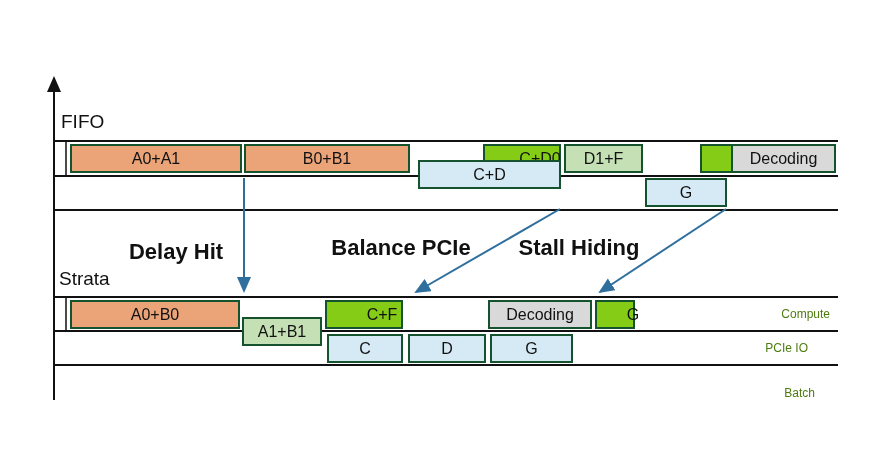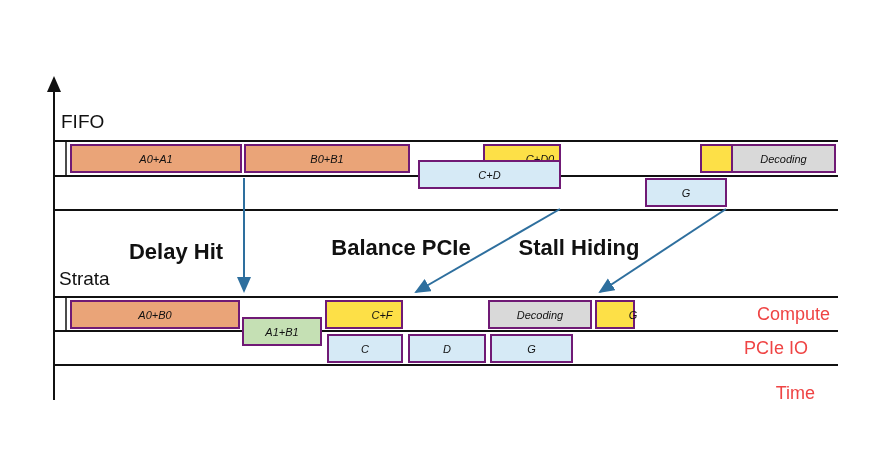--- a/index.html
+++ b/index.html
@@ -2,36 +2,36 @@
 <html><head>
 <meta charset="utf-8">
 <style>
   html,body{margin:0;padding:0;background:#fff;}
   #canvas{
     position:relative;width:884px;height:400px;background:#ffffff;
     font-family:"Liberation Sans",sans-serif;color:#111;overflow:hidden;
   }
   #overlay{position:absolute;left:0;top:0;width:884px;height:476px;}
   .box{
-    position:absolute;box-sizing:border-box;border:2px solid #701a75;
+    position:absolute;box-sizing:border-box;border:2px solid #14532d;
     display:flex;align-items:center;justify-content:center;
-    font-size:11px;color:#111;white-space:nowrap;font-style:italic;
+    font-size:16px;color:#111;white-space:nowrap;
   }
   .orange{background:#EAA478;}
   .green{background:#C5E0B4;}
-  .pink{background:#fde047;padding-left:36px;}
+  .pink{background:#84cc16;padding-left:36px;}
   .blue{background:#D6EAF6;}
   .gray{background:#D9D9D9;}
   .lbl{position:absolute;font-size:19px;color:#111;white-space:nowrap;}
   .ann{
     position:absolute;font-size:22px;font-weight:bold;color:#111;
     transform:translate(-50%,-50%);white-space:nowrap;
   }
   .rowlbl{
-    position:absolute;font-size:18px;color:#ef4444;display:flex;
+    position:absolute;font-size:12px;color:#4d7c0f;display:flex;
     align-items:center;justify-content:flex-end;white-space:nowrap;
   }
 </style>
 </head>
 <body>
 
 <div id="canvas">
 
   <svg id="overlay" viewBox="0 0 884 476" xmlns="http://www.w3.org/2000/svg">
     <defs>
@@ -60,20 +60,21 @@
     <line x1="560" y1="209" x2="416" y2="292" stroke="#2E6F9E" stroke-width="2" marker-end="url(#arrBlue)"></line>
     <line x1="726" y1="209" x2="600" y2="292" stroke="#2E6F9E" stroke-width="2" marker-end="url(#arrBlue)"></line>
   </svg>
 
   <div class="lbl" style="left:61px;top:111px;">FIFO</div>
   <div class="lbl" style="left:59px;top:268px;">Strata</div>
 
   <div class="box orange" style="left:70px;top:144px;width:172px;height:29px;">A0+A1</div>
   <div class="box orange" style="left:244px;top:144px;width:166px;height:29px;">B0+B1</div>
   <div class="box pink" style="left:483px;top:144px;width:78px;height:29px;">C+D0</div>
+  <div class="box green" style="left:564px;top:144px;width:79px;height:29px;">D1+F</div>
   <div class="box pink" style="left:700px;top:144px;width:27px;height:29px;">G</div>
   <div class="box gray" style="left:731px;top:144px;width:105px;height:29px;">Decoding</div>
 
   <div class="box blue" style="left:418px;top:160px;width:143px;height:29px;text-align:right;">C+D</div>
   <div class="box blue" style="left:645px;top:178px;width:82px;height:29px;">G</div>
 
   <div class="ann" style="left:176px;top:252px;">Delay Hit</div>
   <div class="ann" style="left:401px;top:248px;">Balance PCIe</div>
   <div class="ann" style="left:579px;top:248px;">Stall Hiding</div>
 
@@ -82,15 +83,15 @@
   <div class="box pink" style="left:325px;top:300px;width:78px;height:29px;">C+F</div>
   <div class="box gray" style="left:488px;top:300px;width:104px;height:29px;">Decoding</div>
   <div class="box pink" style="left:595px;top:300px;width:28px;height:29px;">G</div>
 
   <div class="box blue" style="left:327px;top:334px;width:76px;height:29px;">C</div>
   <div class="box blue" style="left:408px;top:334px;width:78px;height:29px;">D</div>
   <div class="box blue" style="left:490px;top:334px;width:83px;height:29px;">G</div>
 
   <div class="rowlbl" style="left:700px;top:299px;width:130px;height:30px;">Compute</div>
   <div class="rowlbl" style="left:700px;top:333px;width:108px;height:30px;">PCIe IO</div>
-  <div class="rowlbl" style="left:700px;top:381px;width:115px;height:24px;">Time</div>
+  <div class="rowlbl" style="left:700px;top:381px;width:115px;height:24px;">Batch</div>
 
 </div>
 
 </body></html>

